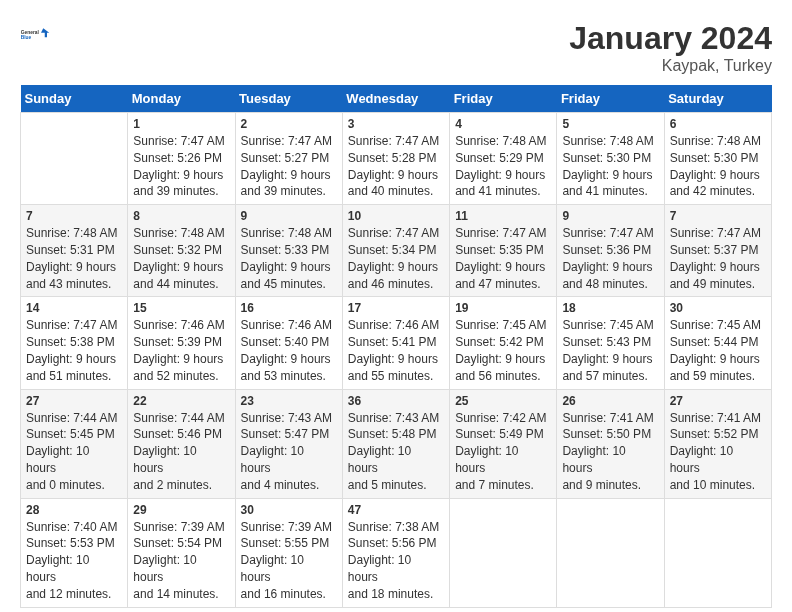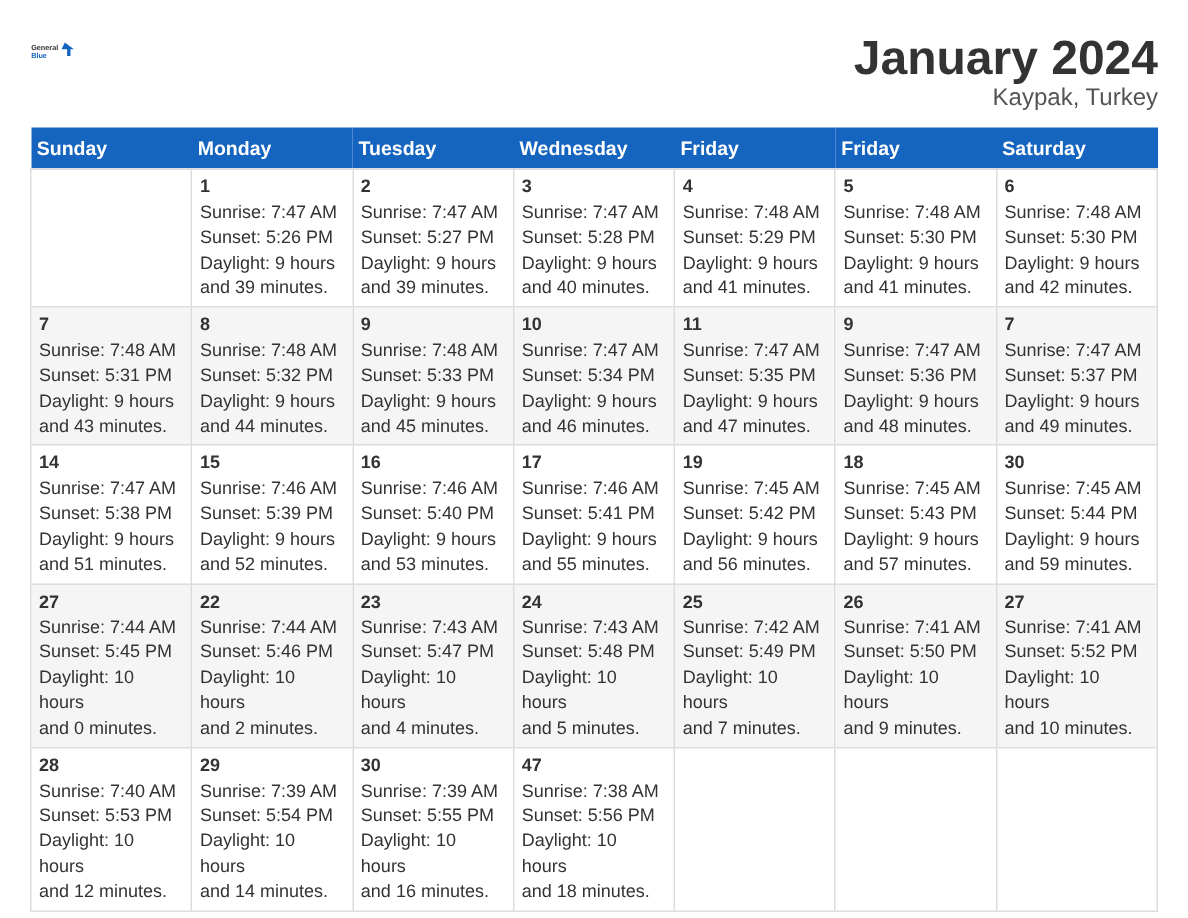--- a/index.html
+++ b/index.html
@@ -202,21 +202,21 @@
         </td>
         <td>
           <div class="day-num">22</div>
           <div class="day-info">Sunrise: 7:44 AM<br>Sunset: 5:46 PM<br>Daylight: 10 hours<br>and 2 minutes.</div>
         </td>
         <td>
           <div class="day-num">23</div>
           <div class="day-info">Sunrise: 7:43 AM<br>Sunset: 5:47 PM<br>Daylight: 10 hours<br>and 4 minutes.</div>
         </td>
         <td>
-          <div class="day-num">24</div>
+          <div class="day-num">36</div>
           <div class="day-info">Sunrise: 7:43 AM<br>Sunset: 5:48 PM<br>Daylight: 10 hours<br>and 5 minutes.</div>
         </td>
         <td>
           <div class="day-num">25</div>
           <div class="day-info">Sunrise: 7:42 AM<br>Sunset: 5:49 PM<br>Daylight: 10 hours<br>and 7 minutes.</div>
         </td>
         <td>
           <div class="day-num">26</div>
           <div class="day-info">Sunrise: 7:41 AM<br>Sunset: 5:50 PM<br>Daylight: 10 hours<br>and 9 minutes.</div>
         </td>

